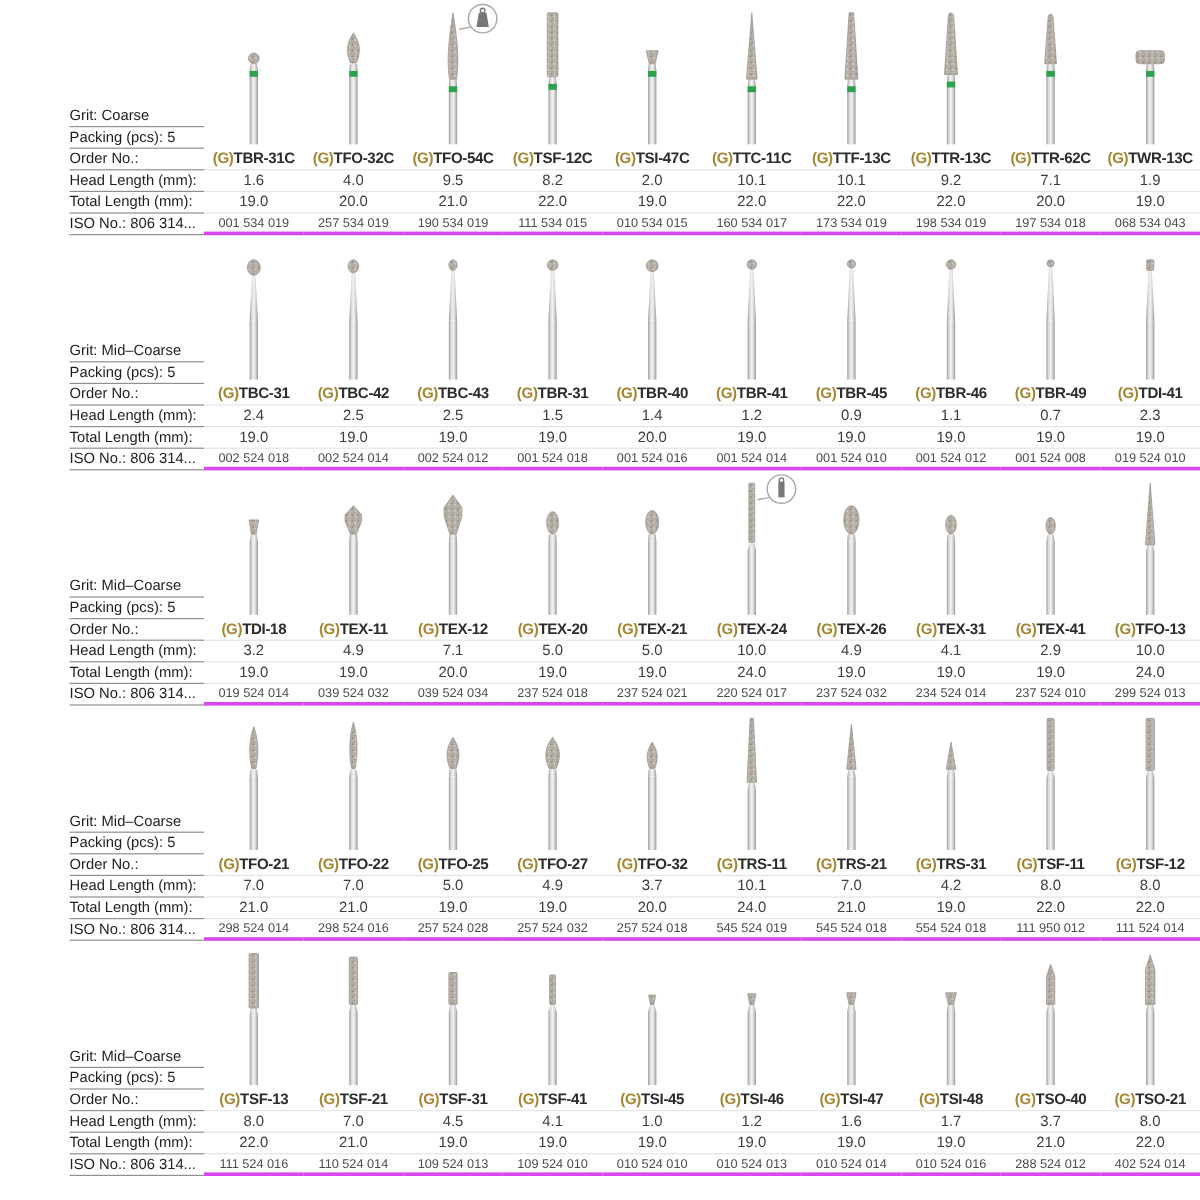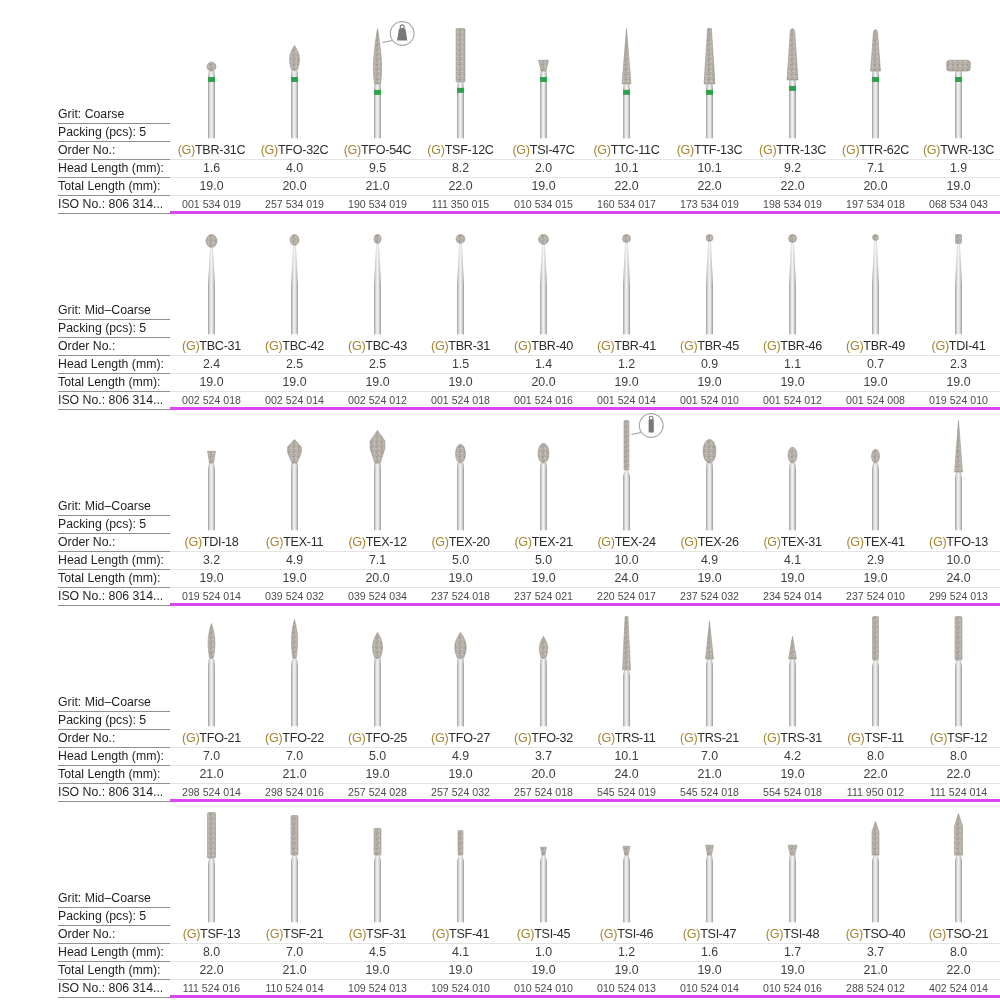--- a/index.html
+++ b/index.html
@@ -1,29 +1,29 @@
 <!DOCTYPE html>
 <html><head>
 <meta charset="utf-8">
 <style>
   *{margin:0;padding:0;box-sizing:border-box}
   html,body{width:1000px;height:1000px;background:#ffffff;overflow:hidden}
   body{font-family:"Liberation Sans", sans-serif;}
-  .page{padding:18px 0 0 58px}
+  .page{padding:0 0 0 58px}
   .row-block{display:flex;height:196px}
   .lcol{width:112px;flex:none;padding-top:88px}
   .lrow{height:18px;line-height:16px;font-size:12.3px;color:#1e1e1e;
         border-bottom:1px solid #8f8f8f;white-space:nowrap}
   .pgrid{display:flex}
   .pcell{width:83px;flex:none;text-align:center}
   .bur{height:124px;display:flex;justify-content:center;align-items:flex-end}
   .bur svg{display:block}
   .prow{height:18px;line-height:17px;font-size:12.4px;color:#3d3d3d;
         border-bottom:1px solid #e4e4e4;white-space:nowrap;overflow:visible}
-  .prow.model{font-weight:400;font-size:12.6px;color:#2c2c2c;letter-spacing:-0.3px}
+  .prow.model{font-weight:700;font-size:12.6px;color:#2c2c2c;letter-spacing:-0.3px}
   .model .g{color:#a5852f}
   .prow.iso{font-size:10.6px;color:#4c4c4c;border-bottom:3px solid #d946ef}
 </style>
 </head>
 <body>
 
 <div class="page" id="catalog">
     <div class="row-block">
       <div class="lcol">
         <div class="lrow">Grit: Coarse</div>
@@ -151,21 +151,21 @@
               </defs>
               <rect x="38.5" y="70" width="7" height="51" fill="url(#shk0_3)"></rect>
               <polygon points="38.5,70 45.5,70 44.7,64 39.3,64" fill="url(#shk0_3)"></polygon>
               <rect x="38.5" y="70" width="7" height="5" fill="#2ba24b"></rect>
               <rect x="37.5" y="10" width="9" height="54" rx="1" fill="url(#spk0_3)" stroke="#96908a" stroke-width="0.6"></rect>
             </svg>
           </div>
           <div class="prow model"><span class="g">(G)</span><span>TSF-12C</span></div>
           <div class="prow val">8.2</div>
           <div class="prow val">22.0</div>
-          <div class="prow iso">111 350 015</div>
+          <div class="prow iso">111 534 015</div>
         </div>
         <div class="pcell">
           <div class="bur">
             <svg width="84" height="124" viewBox="0 0 84 124">
               <defs>
                 <linearGradient id="shk0_4" x1="0" y1="0" x2="1" y2="0">
                   <stop offset="0" stop-color="#9a9a9a"></stop>
                   <stop offset="0.25" stop-color="#d9d9d9"></stop>
                   <stop offset="0.5" stop-color="#f3f3f3"></stop>
                   <stop offset="0.75" stop-color="#d2d2d2"></stop>

